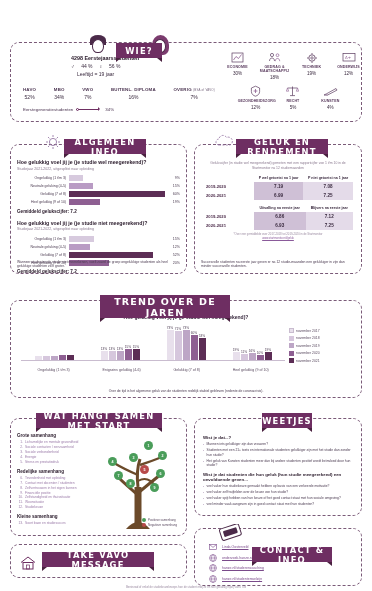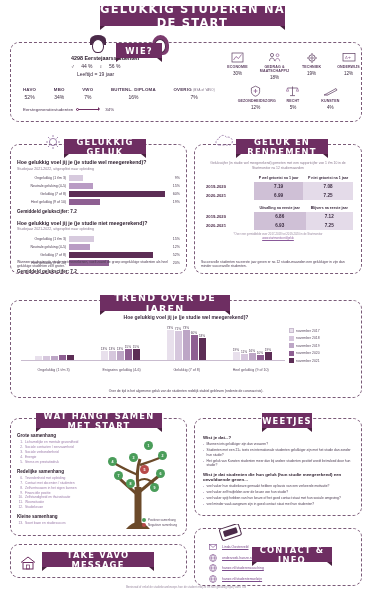--- a/index.html
+++ b/index.html
@@ -130,21 +130,21 @@
   .gr-foot { font-size: 2.8px; color: #9a8aa0; text-align: center; margin-top: 3px; line-height: 1.3; }
   .gr-link { color: #8a5a9a; text-decoration: underline; }
 
   .concl {
     position: absolute; bottom: 4px; left: 6px; right: 6px;
     font-size: 3.4px; color: #4a3a50; line-height: 1.35;
   }
 
   
   #card-trend { left: 10px; top: 300px; width: 352px; height: 98px; }
-  #title-trend { left: 100px; top: 295px; width: 130px; height: 16px; font-size: 9.5px; }
+  #title-trend { left: 100px; top: 295px; width: 130px; height: 23px; font-size: 9.5px; }
 
   .trend-q { text-align: center; font-size: 5px; font-weight: bold; margin-top: 13px; }
   .chart-wrap { position: relative; margin: 6px 10px 0 10px; height: 46px; }
   .chart-area { position: absolute; left: 0; right: 66px; bottom: 12px; top: 0;
     display: flex; justify-content: space-around; align-items: flex-end; }
   .grp { display: flex; align-items: flex-end; gap: 1px; position: relative; }
   .gbar { width: 7px; position: relative; }
   .gbar .v {
     position: absolute; bottom: 100%; left: 50%; transform: translateX(-50%);
     font-size: 3.2px; color: #4a3a50; margin-bottom: .5px; white-space: nowrap;
@@ -204,21 +204,20 @@
   .footer-note {
     position: absolute; left: 10px; bottom: 2px; width: 352px;
     text-align: center; font-size: 2.8px; color: #9a8aa0;
   }
 </style>
 </head>
 <body>
 
 <div class="page">
 
-  <div class="ribbon" id="main-title">GELUKKIG STUDEREN NA DE START</div>
 
   <div class="card" id="card-wie">
 
     <div class="heads">
       <div class="head" style="left:0;top:0;">
         <div class="hair"></div>
           <div class="face"></div>
       </div>
       <div class="head female" style="left:62px;top:0;">
         <div class="hair"></div>
@@ -426,21 +425,21 @@
           <div class="bar-track">
               <div class="bar-fill" style="width:42%;background:#8e5f92;"></div>
             </div>
           <div class="bar-pct">20%</div>
         </div>
       </div>
       <div class="avg-line">Gemiddeld gelukscijfer: 7.2</div>
     </div>
     <div class="concl">Wanneer studenten de studie niet meerekenen, voelt zowel de groep ongelukkige studenten als heel gelukkige studenten zich groter.</div>
   </div>
-  <div class="ribbon card-title" id="title-ag">GELUKKIG GELUK</div>
+  <div class="ribbon card-title" id="title-ag">ALGEMEEN INFO</div>
 
   <div class="card" id="card-gr">
     <div style="padding:16px 8px 0 8px;">
       <div class="gr-sub">Gelukscijfer (in studie wel meegerekend) gemeten met een rapportcijfer van 1 t/m 10 in de Startmonitor na 12 studiemaanden</div>
       <table class="gr-table">
         <tbody>
             <tr>
           <th style="width:34%"></th>
           <th>P wel getoetst na 1 jaar</th>
           <th>P niet getoetst na 1 jaar</th>

